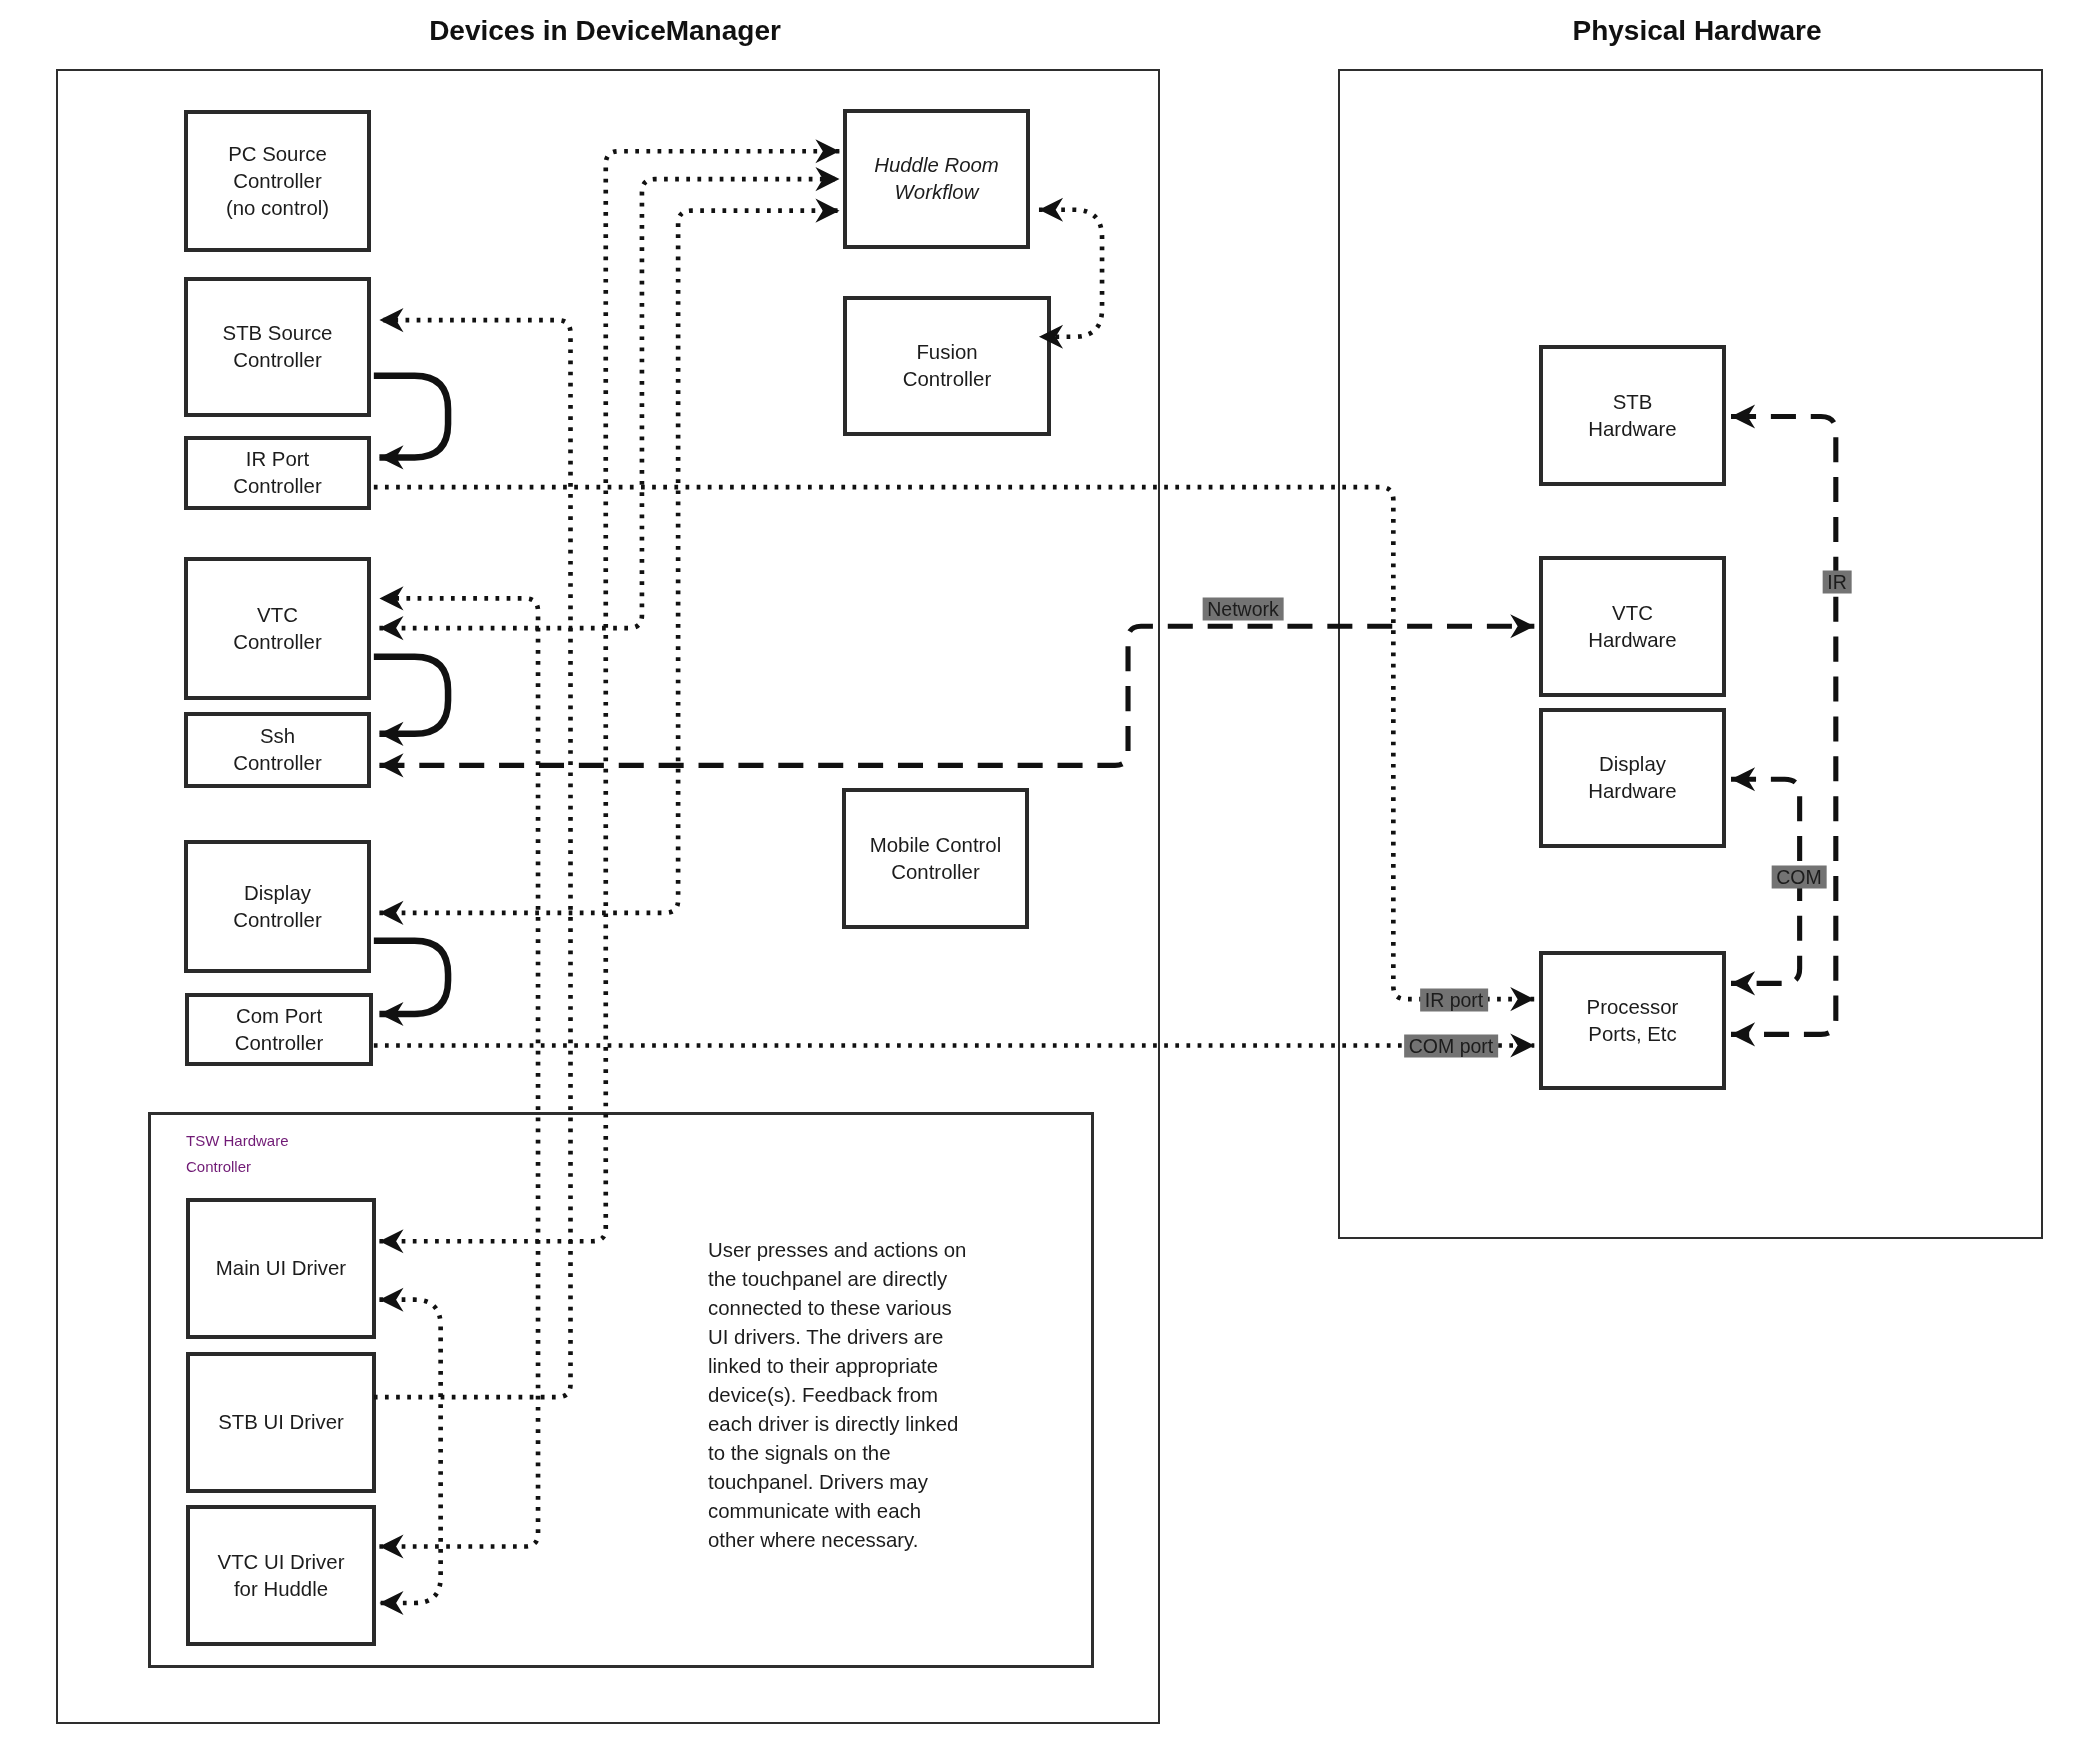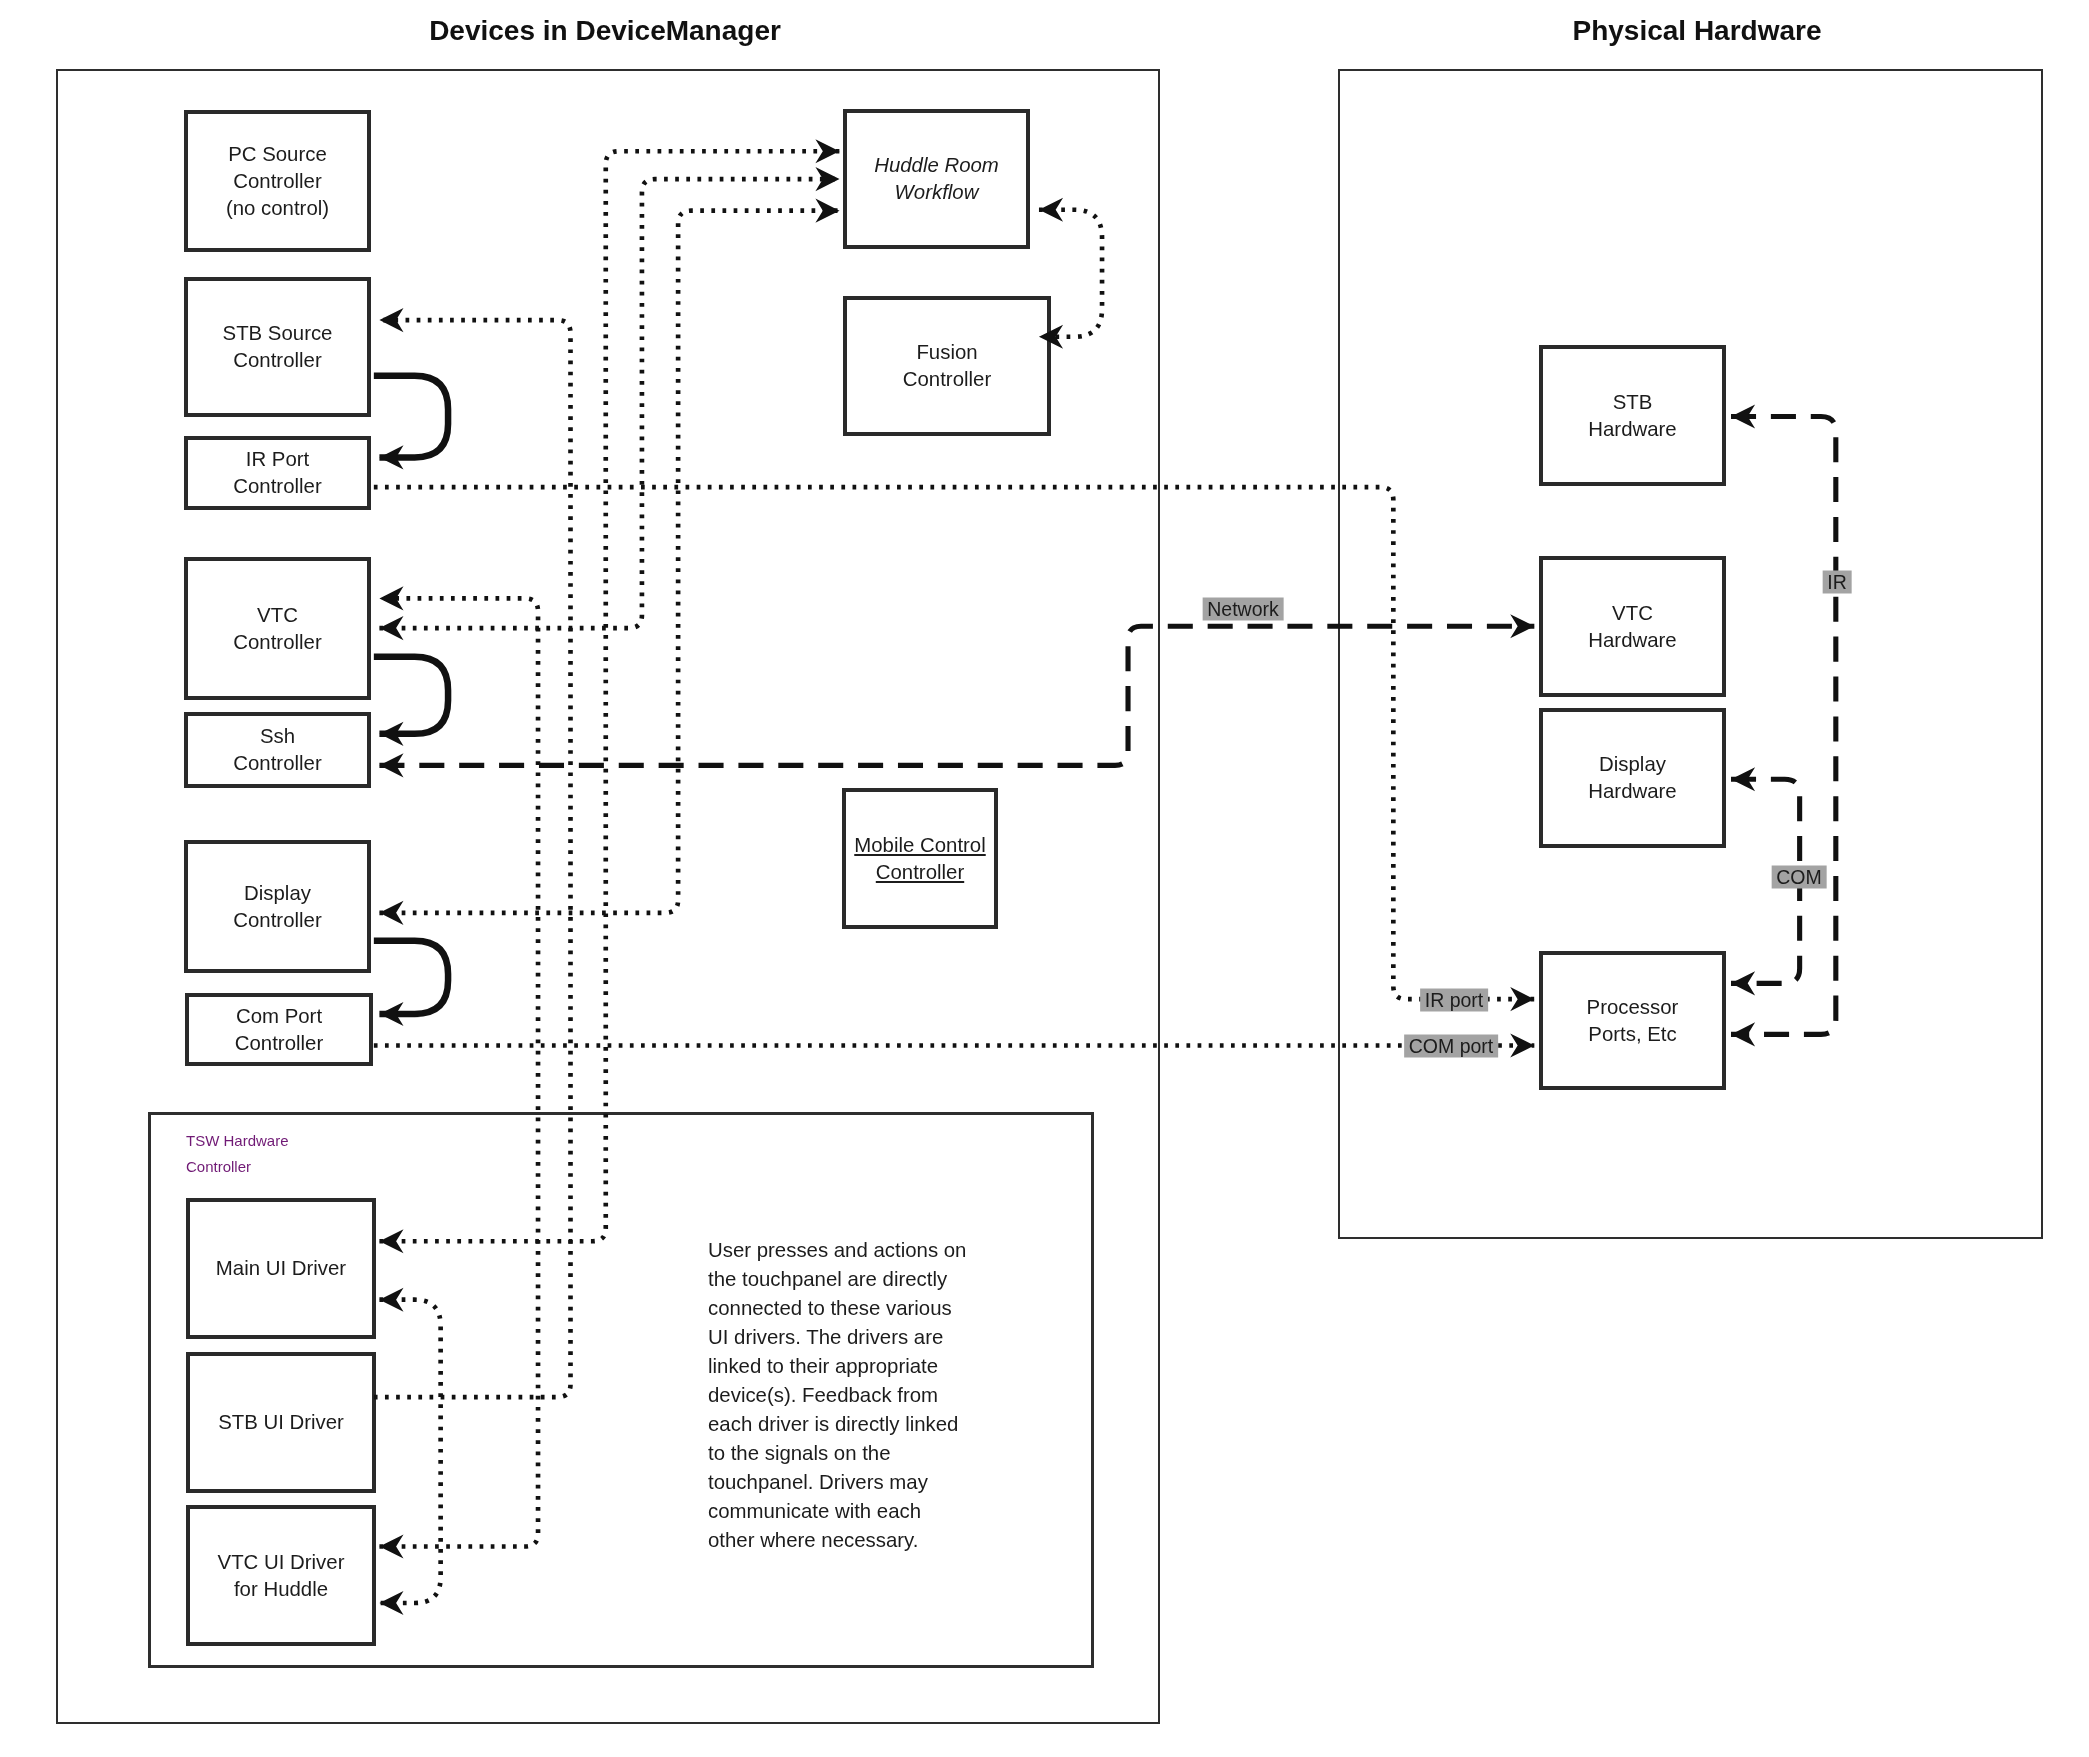--- a/index.html
+++ b/index.html
@@ -18,21 +18,21 @@
     display:flex;align-items:center;justify-content:center;text-align:center;
     font-size:20.4px;line-height:27px;white-space:pre-line;color:#1c1c1c;
   }
   #edges-svg{position:absolute;left:0;top:0;overflow:visible;}
   .edge{fill:none;stroke:#111;}
   .edge.dotted{stroke-width:5;stroke-dasharray:4 8;}
   .edge.dashed{stroke-width:5.5;stroke-dasharray:27 16;}
   .edge.solid{stroke-width:7;}
   .edge-label{
     position:absolute;transform:translate(-50%,-50%);
-    background:#a3a3a3;padding:0 4.6px;font-size:19.5px;color:#1c1c1c;white-space:nowrap;
+    background:#737373;padding:0 4.6px;font-size:19.5px;color:#1c1c1c;white-space:nowrap;
   }
   .tsw-label{
     position:absolute;left:186px;top:1128px;font-size:15px;line-height:26px;
     white-space:pre-line;color:#701a75;
   }
   .mobile-note{
     position:absolute;left:941px;top:941px;transform:translateX(-50%);
     text-align:center;font-size:19.5px;line-height:22px;white-space:pre-line;color:#1c1c1c;width:278px;
   }
   .paragraph{
@@ -69,21 +69,21 @@
       <div class="node" style="left: 185px; top: 993px; width: 188px; height: 73px;">Com Port
 Controller</div>
       <div class="node" style="left: 186px; top: 1198px; width: 190px; height: 141px;">Main UI Driver</div>
       <div class="node" style="left: 186px; top: 1352px; width: 190px; height: 141px;">STB UI Driver</div>
       <div class="node" style="left: 186px; top: 1505px; width: 190px; height: 141px;">VTC UI Driver
 for Huddle</div>
       <div class="node" style="left: 843px; top: 109px; width: 187px; height: 140px; font-style: italic;">Huddle Room
 Workflow</div>
       <div class="node" style="left: 843px; top: 296px; width: 208px; height: 140px;">Fusion
 Controller</div>
-      <div class="node" style="left: 842px; top: 788px; width: 156px; height: 141px; text-decoration: underline;">Mobile Control
+      <div class="node" style="left: 842px; top: 788px; width: 187px; height: 141px;">Mobile Control
 Controller</div>
       <div class="node" style="left: 1539px; top: 345px; width: 187px; height: 141px;">STB
 Hardware</div>
       <div class="node" style="left: 1539px; top: 556px; width: 187px; height: 141px;">VTC
 Hardware</div>
       <div class="node" style="left: 1539px; top: 708px; width: 187px; height: 140px;">Display
 Hardware</div>
       <div class="node" style="left: 1539px; top: 951px; width: 187px; height: 139px;">Processor
 Ports, Etc</div>
     </div>

